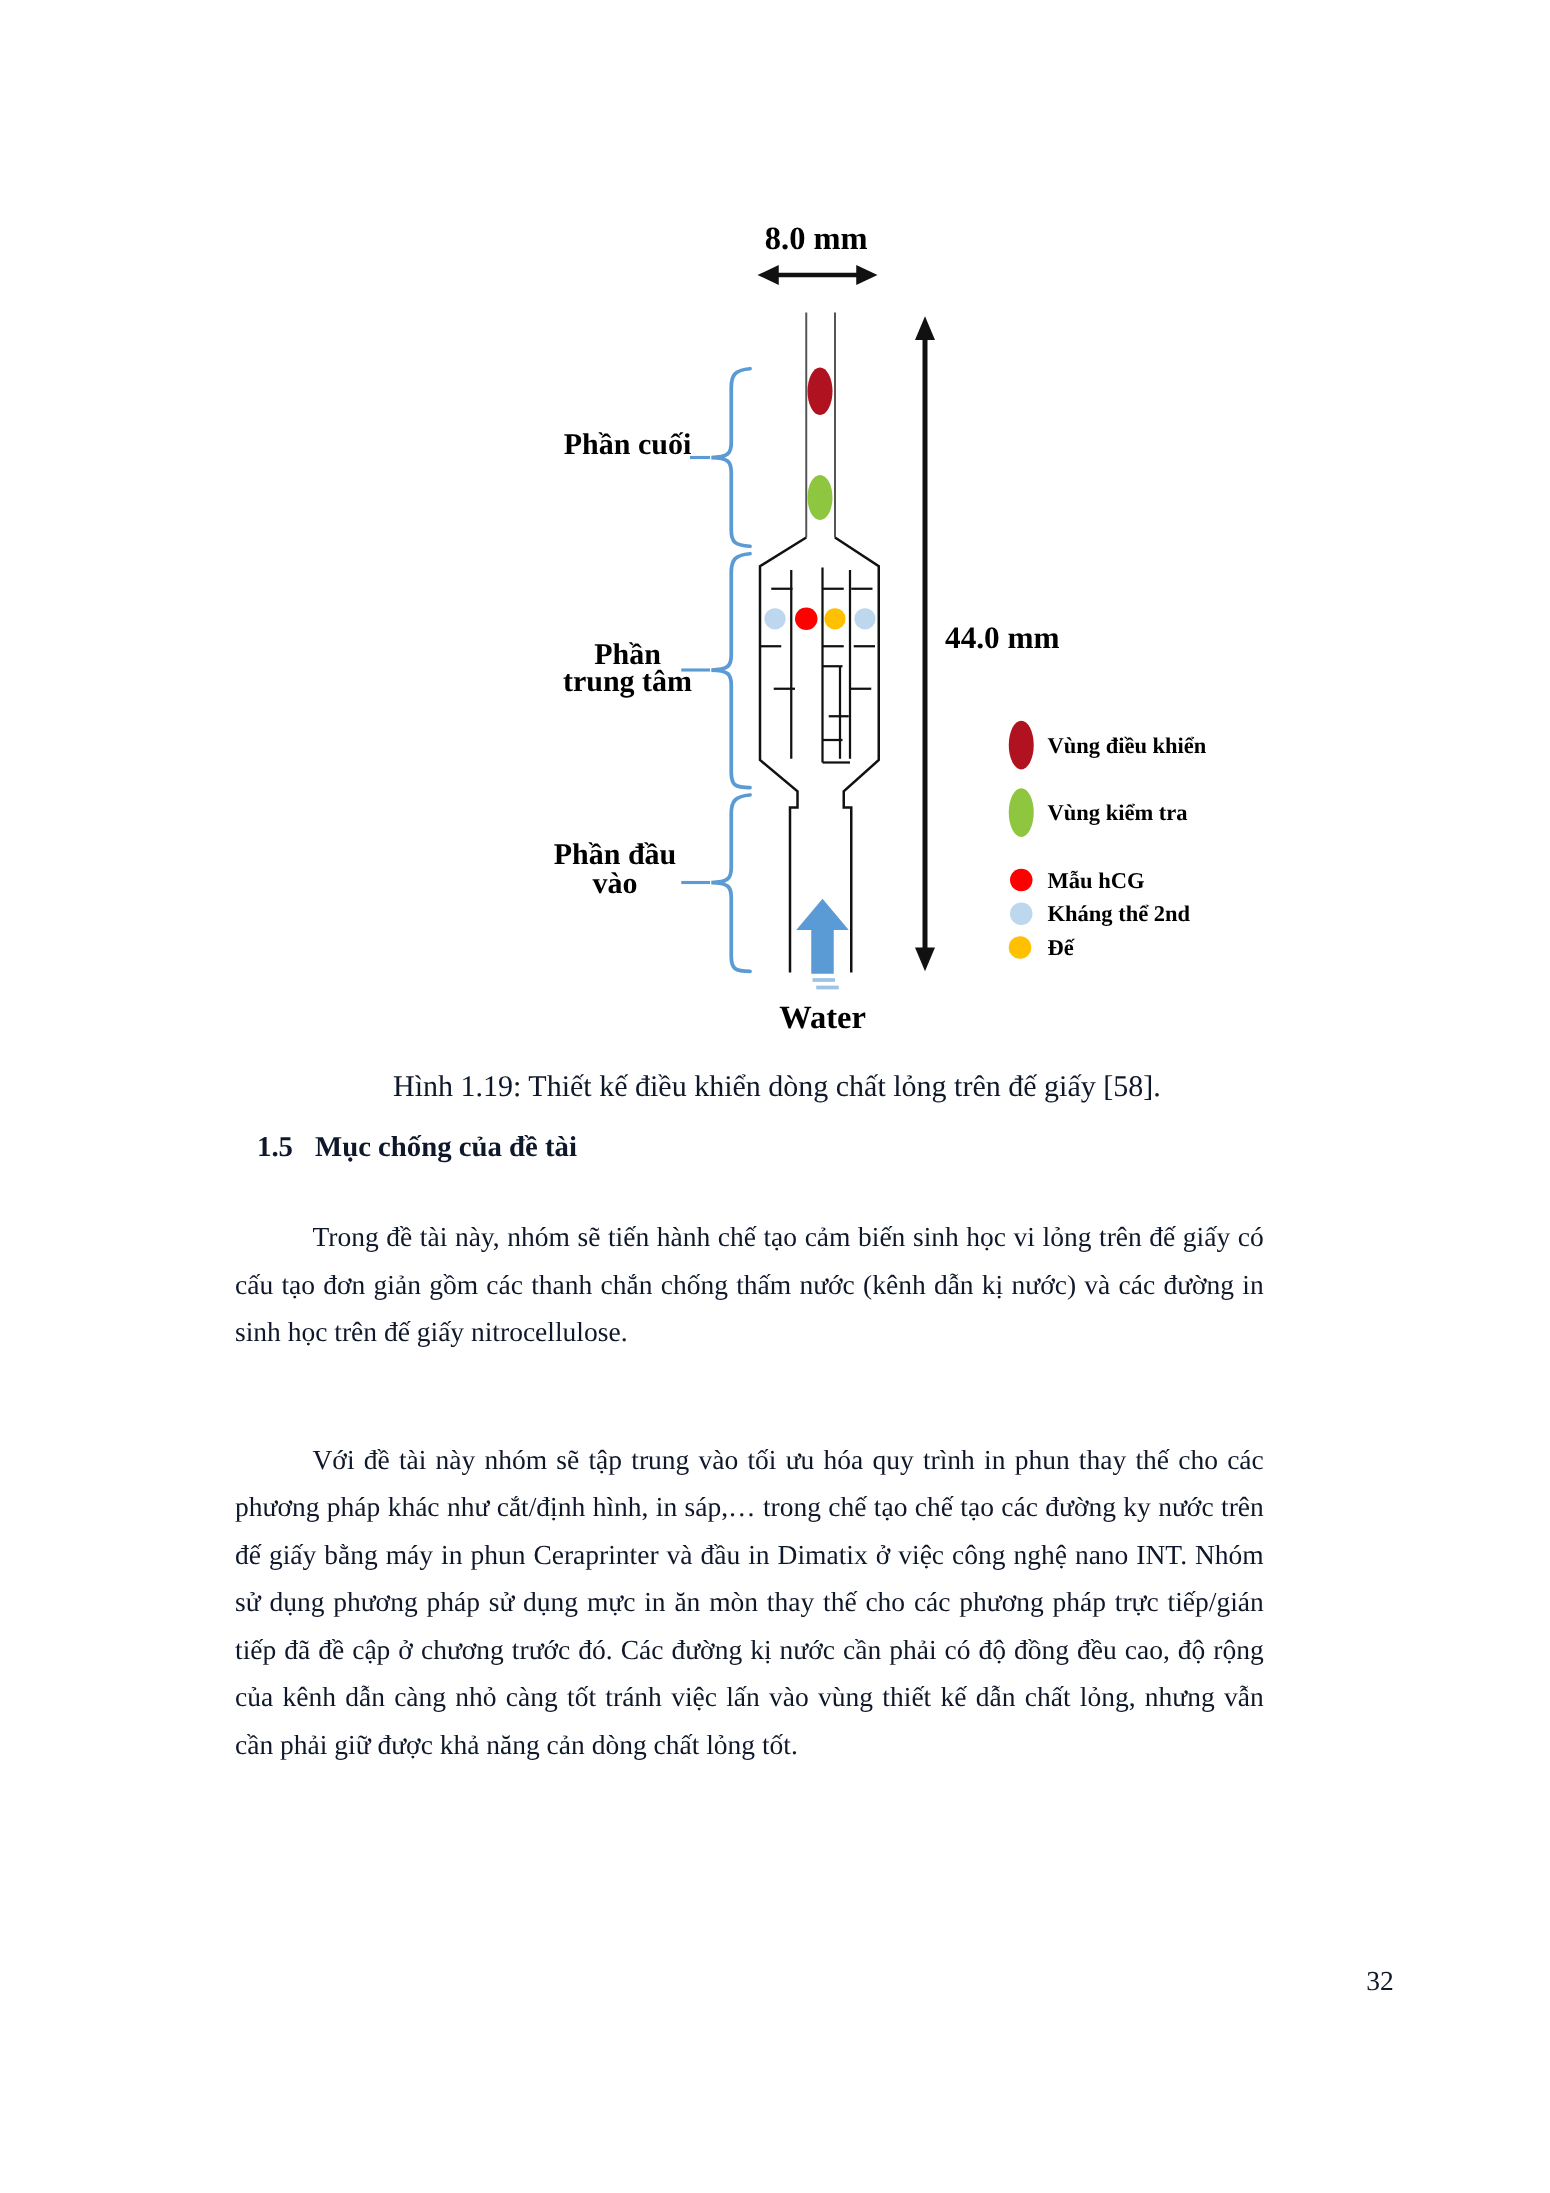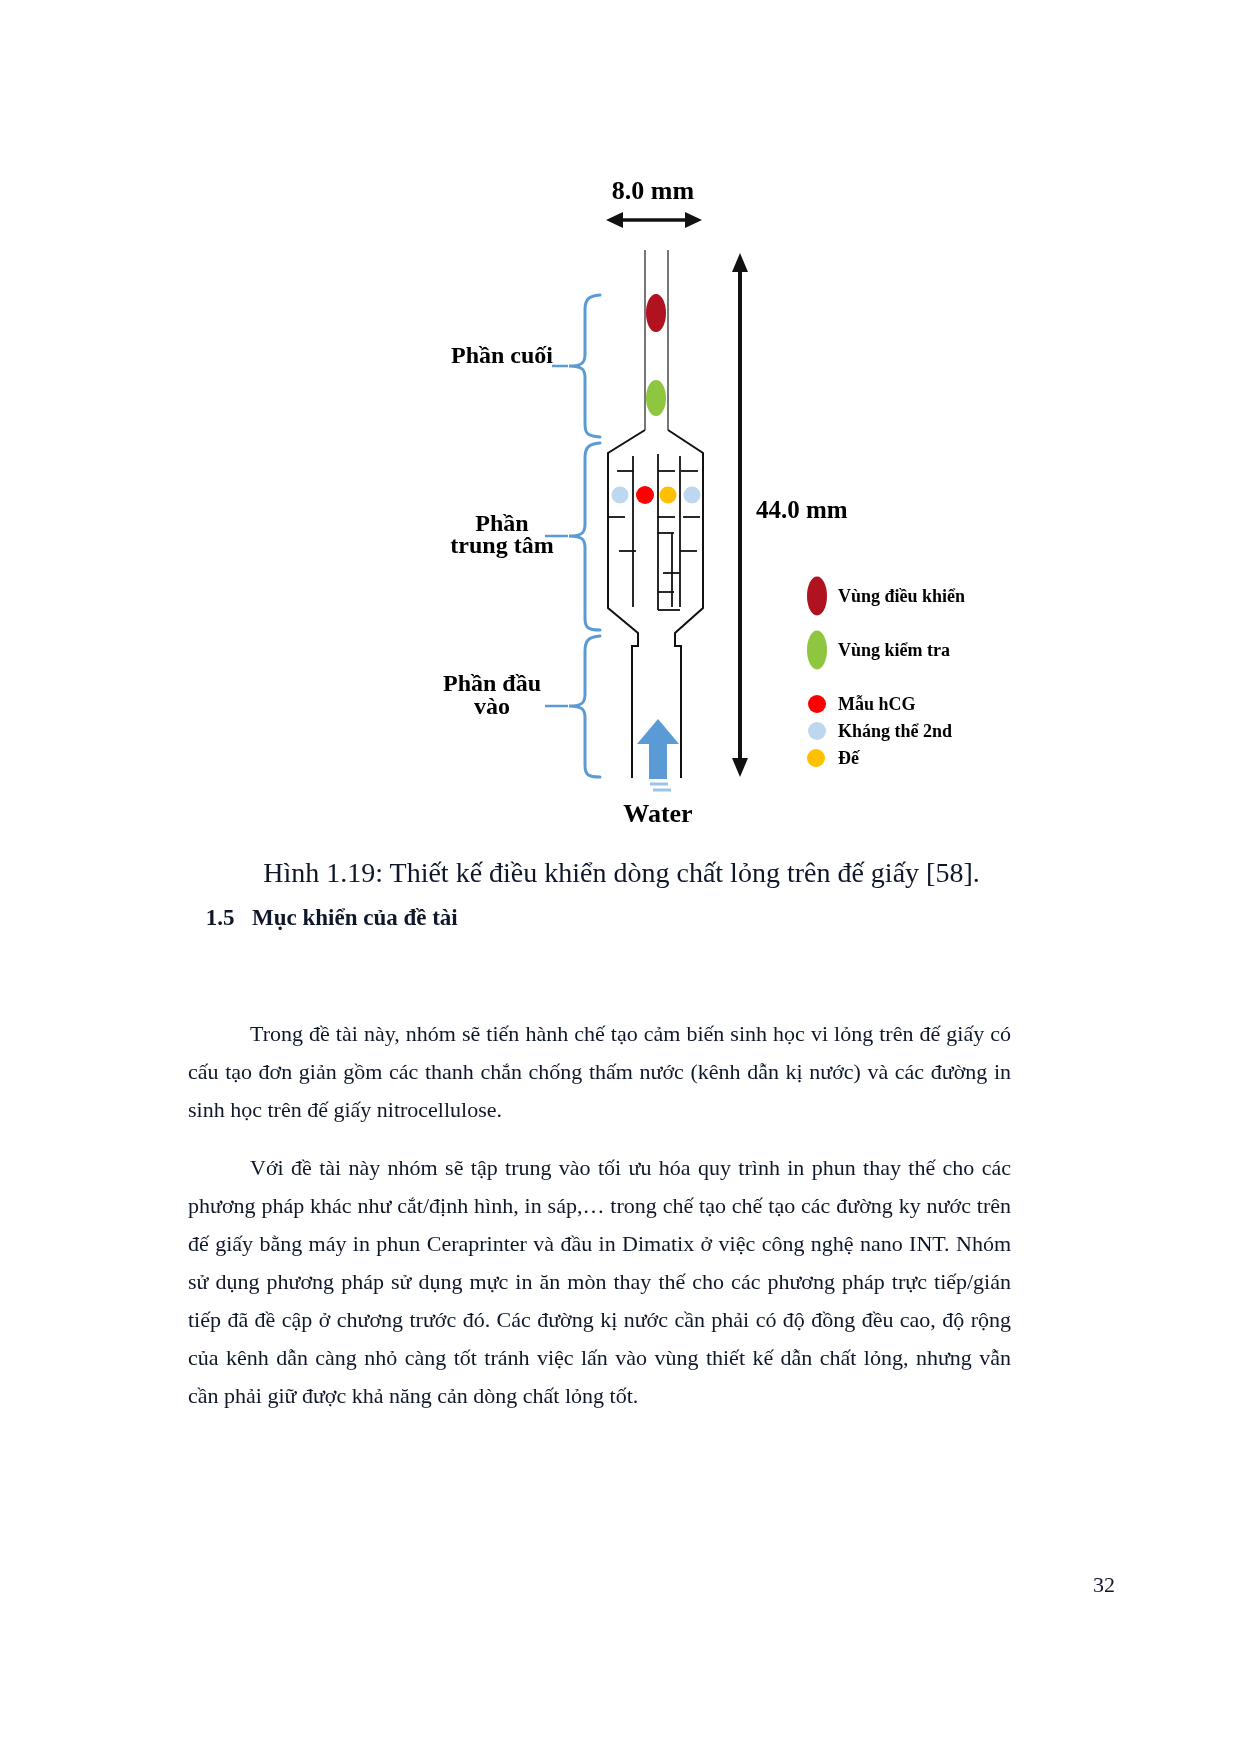--- a/index.html
+++ b/index.html
@@ -5,33 +5,33 @@
   html,body { margin:0; padding:0; background:#888; }
   .page {
     position:relative; width:1240px; height:1754px; background:#ffffff;
     font-family:"Liberation Serif", serif; color:#0f172a; overflow:hidden;
     margin:0 auto;
   }
   .fig { position:absolute; left:230px; top:150px; width:790px; height:700px; }
   .fig text { font-family:"Liberation Serif", serif; font-weight:bold; fill:#000; }
   .caption {
     position:absolute; left:210px; width:823px; top:857px;
-    text-align:center; font-size:28px;
+    text-align:center; font-size:24px;
   }
   .heading {
     position:absolute; left:188px; top:905px; width:823px;
     font-weight:bold; font-size:23px; display:flex;text-align:center;
   }
   .heading .num { width:64px; }
   .para {
     position:absolute; left:188px; width:823px;
     margin:0; text-align:justify; font-size:22px; line-height:38px;
     text-indent:62px;
   }
-  .p1 { top:971px;margin-top:44px; }
+  .p1 { top:971px; }
   .p2 { top:1132px;margin-top:17px; }
   .p3 { top:1412px; }
   .pagenum { position:absolute; left:1093px; top:1572px; font-size:22px; }
 </style>
 </head>
 <body>
 
 <div class="page">
 
   <svg class="fig" viewBox="230 150 790 700">
@@ -117,20 +117,20 @@
       <text x="838" y="737" font-size="18" text-anchor="start">Kháng thể 2nd</text>
       <circle cx="816" cy="758" r="9" fill="#ffc000"></circle>
       <text x="838" y="764" font-size="18" text-anchor="start">Đế</text>
     </g>
   </svg>
 
   <div class="caption">Hình 1.19: Thiết kế điều khiển dòng chất lỏng trên đế giấy [58].</div>
 
   <div class="heading">
     <span class="num">1.5</span>
-    <span>Mục khiển của đề tài</span>
+    <span>Mục chống của đề tài</span>
   </div>
 
   <p class="para p1">Trong đề tài này, nhóm sẽ tiến hành chế tạo cảm biến sinh học vi lỏng trên đế giấy có cấu tạo đơn giản gồm các thanh chắn chống thấm nước (kênh dẫn kị nước) và các đường in sinh học trên đế giấy nitrocellulose.</p>
   <p class="para p2">Với đề tài này nhóm sẽ tập trung vào tối ưu hóa quy trình in phun thay thế cho các phương pháp khác như cắt/định hình, in sáp,… trong chế tạo chế tạo các đường ky nước trên đế giấy bằng máy in phun Ceraprinter và đầu in Dimatix ở việc công nghệ nano INT. Nhóm sử dụng phương pháp sử dụng mực in ăn mòn thay thế cho các phương pháp trực tiếp/gián tiếp đã đề cập ở chương trước đó. Các đường kị nước cần phải có độ đồng đều cao, độ rộng của kênh dẫn càng nhỏ càng tốt tránh việc lấn vào vùng thiết kế dẫn chất lỏng, nhưng vẫn cần phải giữ được khả năng cản dòng chất lỏng tốt.</p>
 
   <div class="pagenum">32</div>
 </div>
 
 </body></html>

